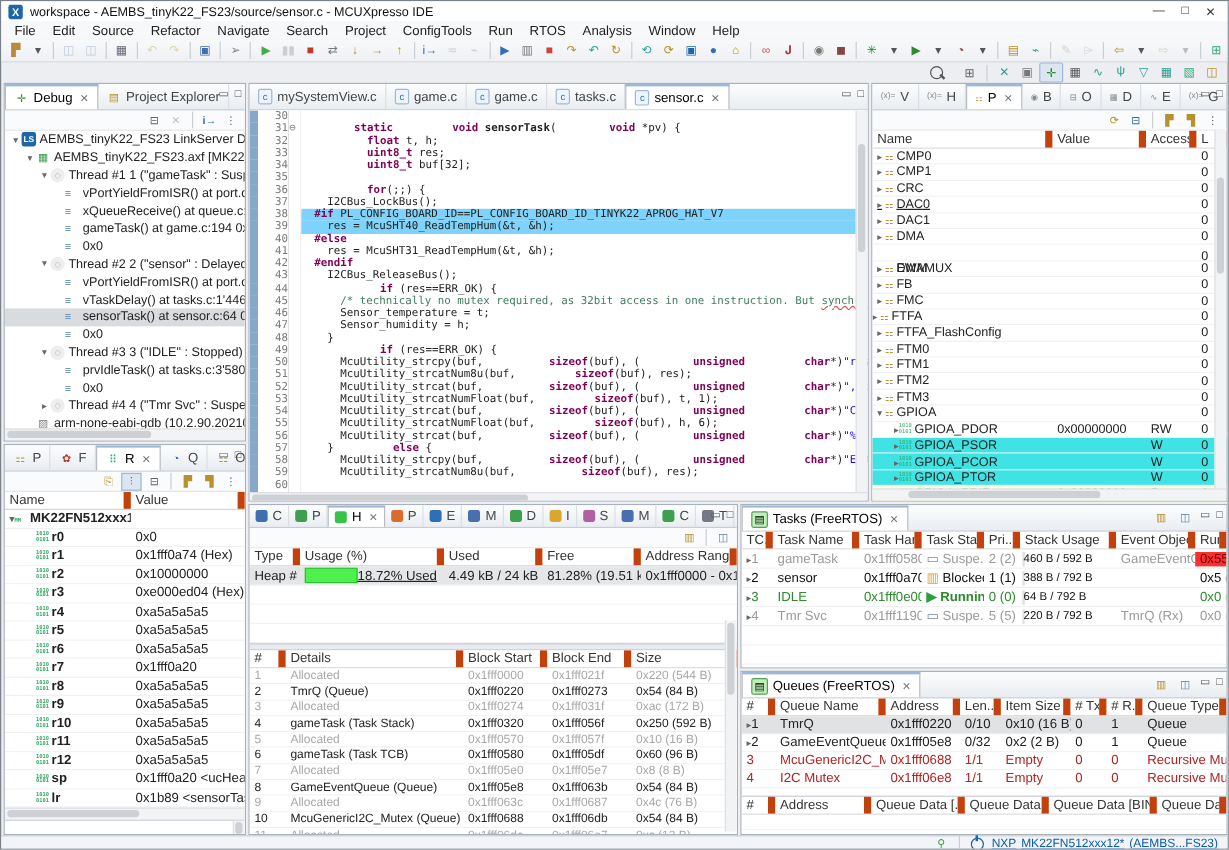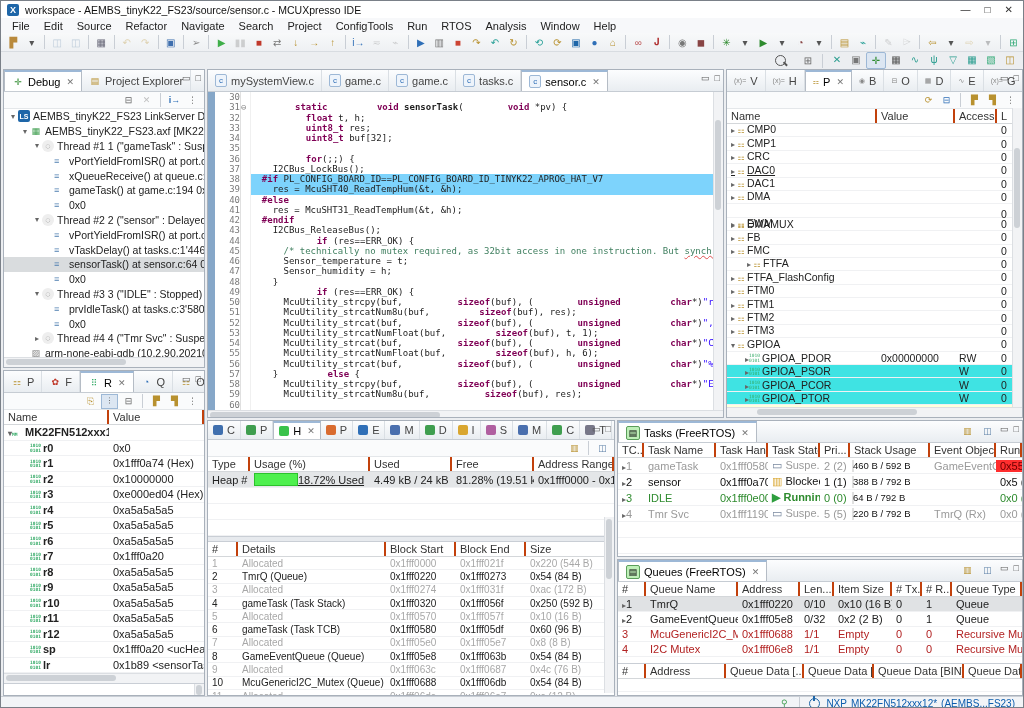--- a/index.html
+++ b/index.html
@@ -26,21 +26,21 @@
   .tabbar{height:21px;background:linear-gradient(#fcfdfe,#e9edf1);border-bottom:1px solid #c6ccd3;display:flex;align-items:stretch;position:relative;}
   .tab{display:flex;align-items:center;gap:4px;padding:0 7px;color:#444;border-right:1px solid #dadfe4;white-space:nowrap;}
   .tab.active{background:#fff;color:#000;border-top:2px solid #9db8d6;border-right:1px solid #b5bcc5;border-left:1px solid #b5bcc5;}
   .tab .close{color:#777;font-size:9px;margin-left:2px;}
   .minmax{position:absolute;right:3px;top:3px;display:flex;gap:5px;color:#555;font-size:9px;}
   .viewtools{height:16px;display:flex;justify-content:flex-end;align-items:center;gap:3px;padding-right:4px;border-bottom:1px solid #e4e7ea;background:#fafbfc;}
   .vbtn{width:15px;height:13px;display:flex;align-items:center;justify-content:center;font-size:9px;color:#666;}
   .ficon{display:inline-flex;align-items:center;justify-content:center;width:12px;height:12px;font-size:9px;border-radius:2px;flex:none;}
   
   .thead{display:grid;background:#fff;border-bottom:1px solid #d4d7da;color:#333;}
-  .th{padding:1px 4px;border-right:2px solid #c2410c;overflow:hidden;white-space:nowrap;}
+  .th{padding:1px 4px;border-right:6px solid #c2410c;overflow:hidden;white-space:nowrap;}
   .trow{display:grid;align-items:center;border-bottom:1px solid #f0f1f3;background:#fff;}
   .td{padding:0 4px;overflow:hidden;white-space:nowrap;}
   .scroll-h{height:9px;background:#f2f3f5;border-top:1px solid #dcdfe3;position:relative;}
   .scroll-h .thumb{position:absolute;top:1px;height:6px;background:#cdd1d6;border-radius:3px;}
   .scroll-v{position:absolute;right:0;width:9px;background:#f2f3f5;border-left:1px solid #dcdfe3;}
   .scroll-v .thumb{position:absolute;left:1px;width:6px;background:#cdd1d6;border-radius:3px;}
   
   .tree-row{height:14.8px;display:flex;align-items:center;white-space:nowrap;overflow:hidden;font-size:10.5px;}
   .tree-row.sel{background:#d9dcde;}
   .twist{width:10px;color:#666;font-size:8px;text-align:center;flex:none;}
@@ -703,21 +703,21 @@
           <span class="td"></span>
           <span class="td">0</span>
         </div>
         <div class="trow" style="grid-template-columns: 150px 78px 42px 1fr; height: 12.4px; font-size: 10.5px;">
           <span class="td" style="padding-left: 4px;"><span class="twist">▸</span><span class="ficon" style="color: rgb(184, 145, 47); font-size: 8px;">⚏</span>FMC</span>
           <span class="td"></span>
           <span class="td"></span>
           <span class="td">0</span>
         </div>
         <div class="trow" style="grid-template-columns: 150px 78px 42px 1fr; height: 12.4px; font-size: 10.5px;">
-          <span class="td" style="padding-left: 20px;"><span class="twist">▸</span><span class="ficon" style="color: rgb(184, 145, 47); font-size: 8px;">⚏</span>FTFA</span>
+          <span class="td" style="padding-left: 0;"><span class="twist">▸</span><span class="ficon" style="color: rgb(184, 145, 47); font-size: 8px;">⚏</span>FTFA</span>
           <span class="td"></span>
           <span class="td"></span>
           <span class="td">0</span>
         </div>
         <div class="trow" style="grid-template-columns: 150px 78px 42px 1fr; height: 12.4px; font-size: 10.5px;">
           <span class="td" style="padding-left: 4px;"><span class="twist">▸</span><span class="ficon" style="color: rgb(184, 145, 47); font-size: 8px;">⚏</span>FTFA_FlashConfig</span>
           <span class="td"></span>
           <span class="td"></span>
           <span class="td">0</span>
         </div>

